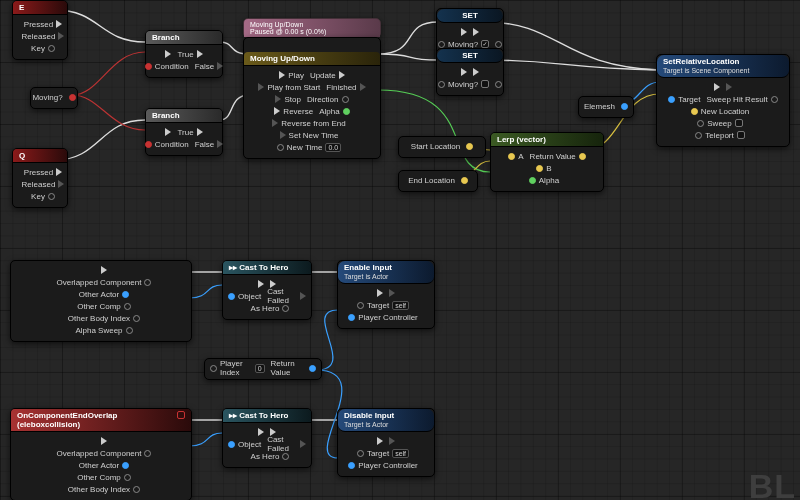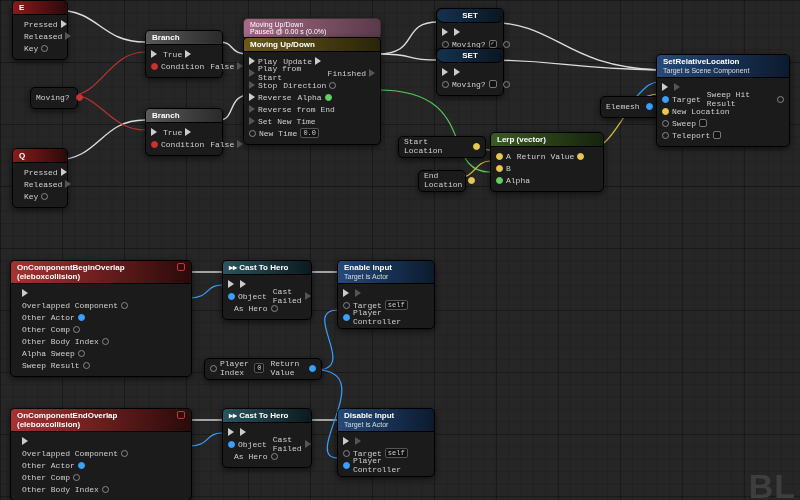--- a/index.html
+++ b/index.html
@@ -23,28 +23,28 @@
     box-shadow:0 2px 6px rgba(0,0,0,.6);
   }
   .node .hdr {
     padding:2px 6px; font-size:8px; font-weight:600; color:#fff;
     border-radius:4px 4px 0 0; border-bottom:1px solid #000;
   }
   .node .sub { font-size:7px; font-weight:400; color:#ddd; }
   .hdr.red    { background:linear-gradient(90deg,#8b1a1a,#2a0a0a); }
   .hdr.red2   { background:linear-gradient(90deg,#a83232,#2a0a0a); }
   .hdr.grey   { background:linear-gradient(90deg,#5a5a5a,#2a2a2a); }
-  .hdr.blue   { background:linear-gradient(90deg,#254a7a,#0c1a2e); }
+  .hdr.blue   { background:linear-gradient(90deg,#254a7a,#0c1a2e);border-radius:7px; }
   .hdr.dblue  { background:linear-gradient(90deg,#14324e,#0a1622);border-radius:7px; }
   .hdr.teal   { background:linear-gradient(90deg,#2a5560,#0c1a1e); }
   .hdr.green  { background:linear-gradient(90deg,#3b5a23,#16240c); }
   .hdr.pink   { background:linear-gradient(90deg,#a56a86,#5a3a4a); border-bottom:none; font-size:7px; font-weight:400;}
-  .hdr.gold   { background:linear-gradient(90deg,#6a5a1a,#2a240a); }
+  .hdr.gold   { background:linear-gradient(90deg,#6a5a1a,#2a240a);margin-top:14px; }
   .body { padding:3px 5px 5px; }
-  .row { display:flex; justify-content:flex-start; align-items:center; height:12px; gap:6px;font-family:Liberation Mono, monospace;}
+  .row { display:flex; justify-content:center; align-items:center; height:12px; gap:6px;}
   .row .l { display:flex; align-items:center; gap:3px; }
   .row .r { display:flex; align-items:center; gap:3px; }
   .pin { width:7px; height:7px; border-radius:50%; border:1px solid #888; flex-shrink:0;}
   .pin.f { background:currentColor; border-color:currentColor;}
   .exec { width:0; height:0; border-top:4px solid transparent; border-bottom:4px solid transparent; border-left:6px solid #ccc; flex-shrink:0;}
   .exec.hollow { border-left-color:#555;}
   .chk { width:8px; height:8px; border:1px solid #777; background:#111; border-radius:2px; font-size:6px; line-height:6px; text-align:center;}
   .txtbox { border:1px solid #555; background:#111; padding:0 2px; border-radius:2px; font-size:7px;} .c-red{color:#c83232} .c-blue{color:#3aa0ff} .c-cyan{color:#40d0d0}
   .c-yellow{color:#e8c850} .c-green{color:#60d060} .c-pink{color:#d060a0}
   .delegate { width:8px; height:8px; border:1px solid #c83232; background:transparent; border-radius:2px; flex-shrink:0;}
@@ -329,21 +329,21 @@
       <div class="row">
         <span class="l">
           <span>Start Location</span>
         </span>
         <span class="r">
           <span class="pin c-yellow f"></span>
         </span>
       </div>
     </div>
 </div>
-<div class="node" style="left:418px;top:170px;width:48px">
+<div class="node" style="left:398px;top:170px;width:80px">
   <div class="body">
       <div class="row">
         <span class="l">
           <span>End Location</span>
         </span>
         <span class="r">
           <span class="pin c-yellow f"></span>
         </span>
       </div>
     </div>
@@ -372,21 +372,21 @@
     <div class="row">
         <span class="l">
           <span class="pin c-green f"></span>
           <span>Alpha</span>
         </span>
         <span class="r"></span>
       </div>
   </div>
 </div>
 
-<div class="node" style="left:600px;top:96px;width:68px">
+<div class="node" style="left:578px;top:96px;width:56px">
   <div class="body">
       <div class="row">
         <span class="l">
           <span>Elemesh</span>
         </span>
         <span class="r">
           <span class="pin c-blue f"></span>
         </span>
       </div>
     </div>
@@ -433,26 +433,20 @@
           <span class="pin c-red"></span>
           <span>Teleport</span>
           <span class="chk"></span>
         </span>
         <span class="r"></span>
       </div>
   </div>
 </div>
 
 <div class="node" style="left:10px;top:260px;width:182px">
-  <div class="hdr red2">
-      <span style="display:flex;justify-content:space-between">
-        <span>OnComponentBeginOverlap (eleboxcollision)</span>
-        <span class="delegate"></span>
-      </span>
-    </div>
   <div class="body">
     <div class="row">
         <span class="l"></span>
         <span class="r">
           <span class="exec"></span>
         </span>
       </div>
     <div class="row">
         <span class="l"></span>
         <span class="r">
@@ -479,27 +473,20 @@
         <span class="r">
           <span>Other Body Index</span>
           <span class="pin c-green"></span>
         </span>
       </div>
     <div class="row">
         <span class="l"></span>
         <span class="r">
           <span>Alpha Sweep</span>
           <span class="pin c-red"></span>
-        </span>
-      </div>
-    <div class="row">
-        <span class="l"></span>
-        <span class="r">
-          <span>Sweep Result</span>
-          <span class="pin c-blue"></span>
         </span>
       </div>
   </div>
 </div>
 
 <div class="node" style="left:222px;top:260px;width:90px">
   <div class="hdr teal">▸▸ <span>Cast To Hero</span></div>
   <div class="body">
     <div class="row">
         <span class="l">

